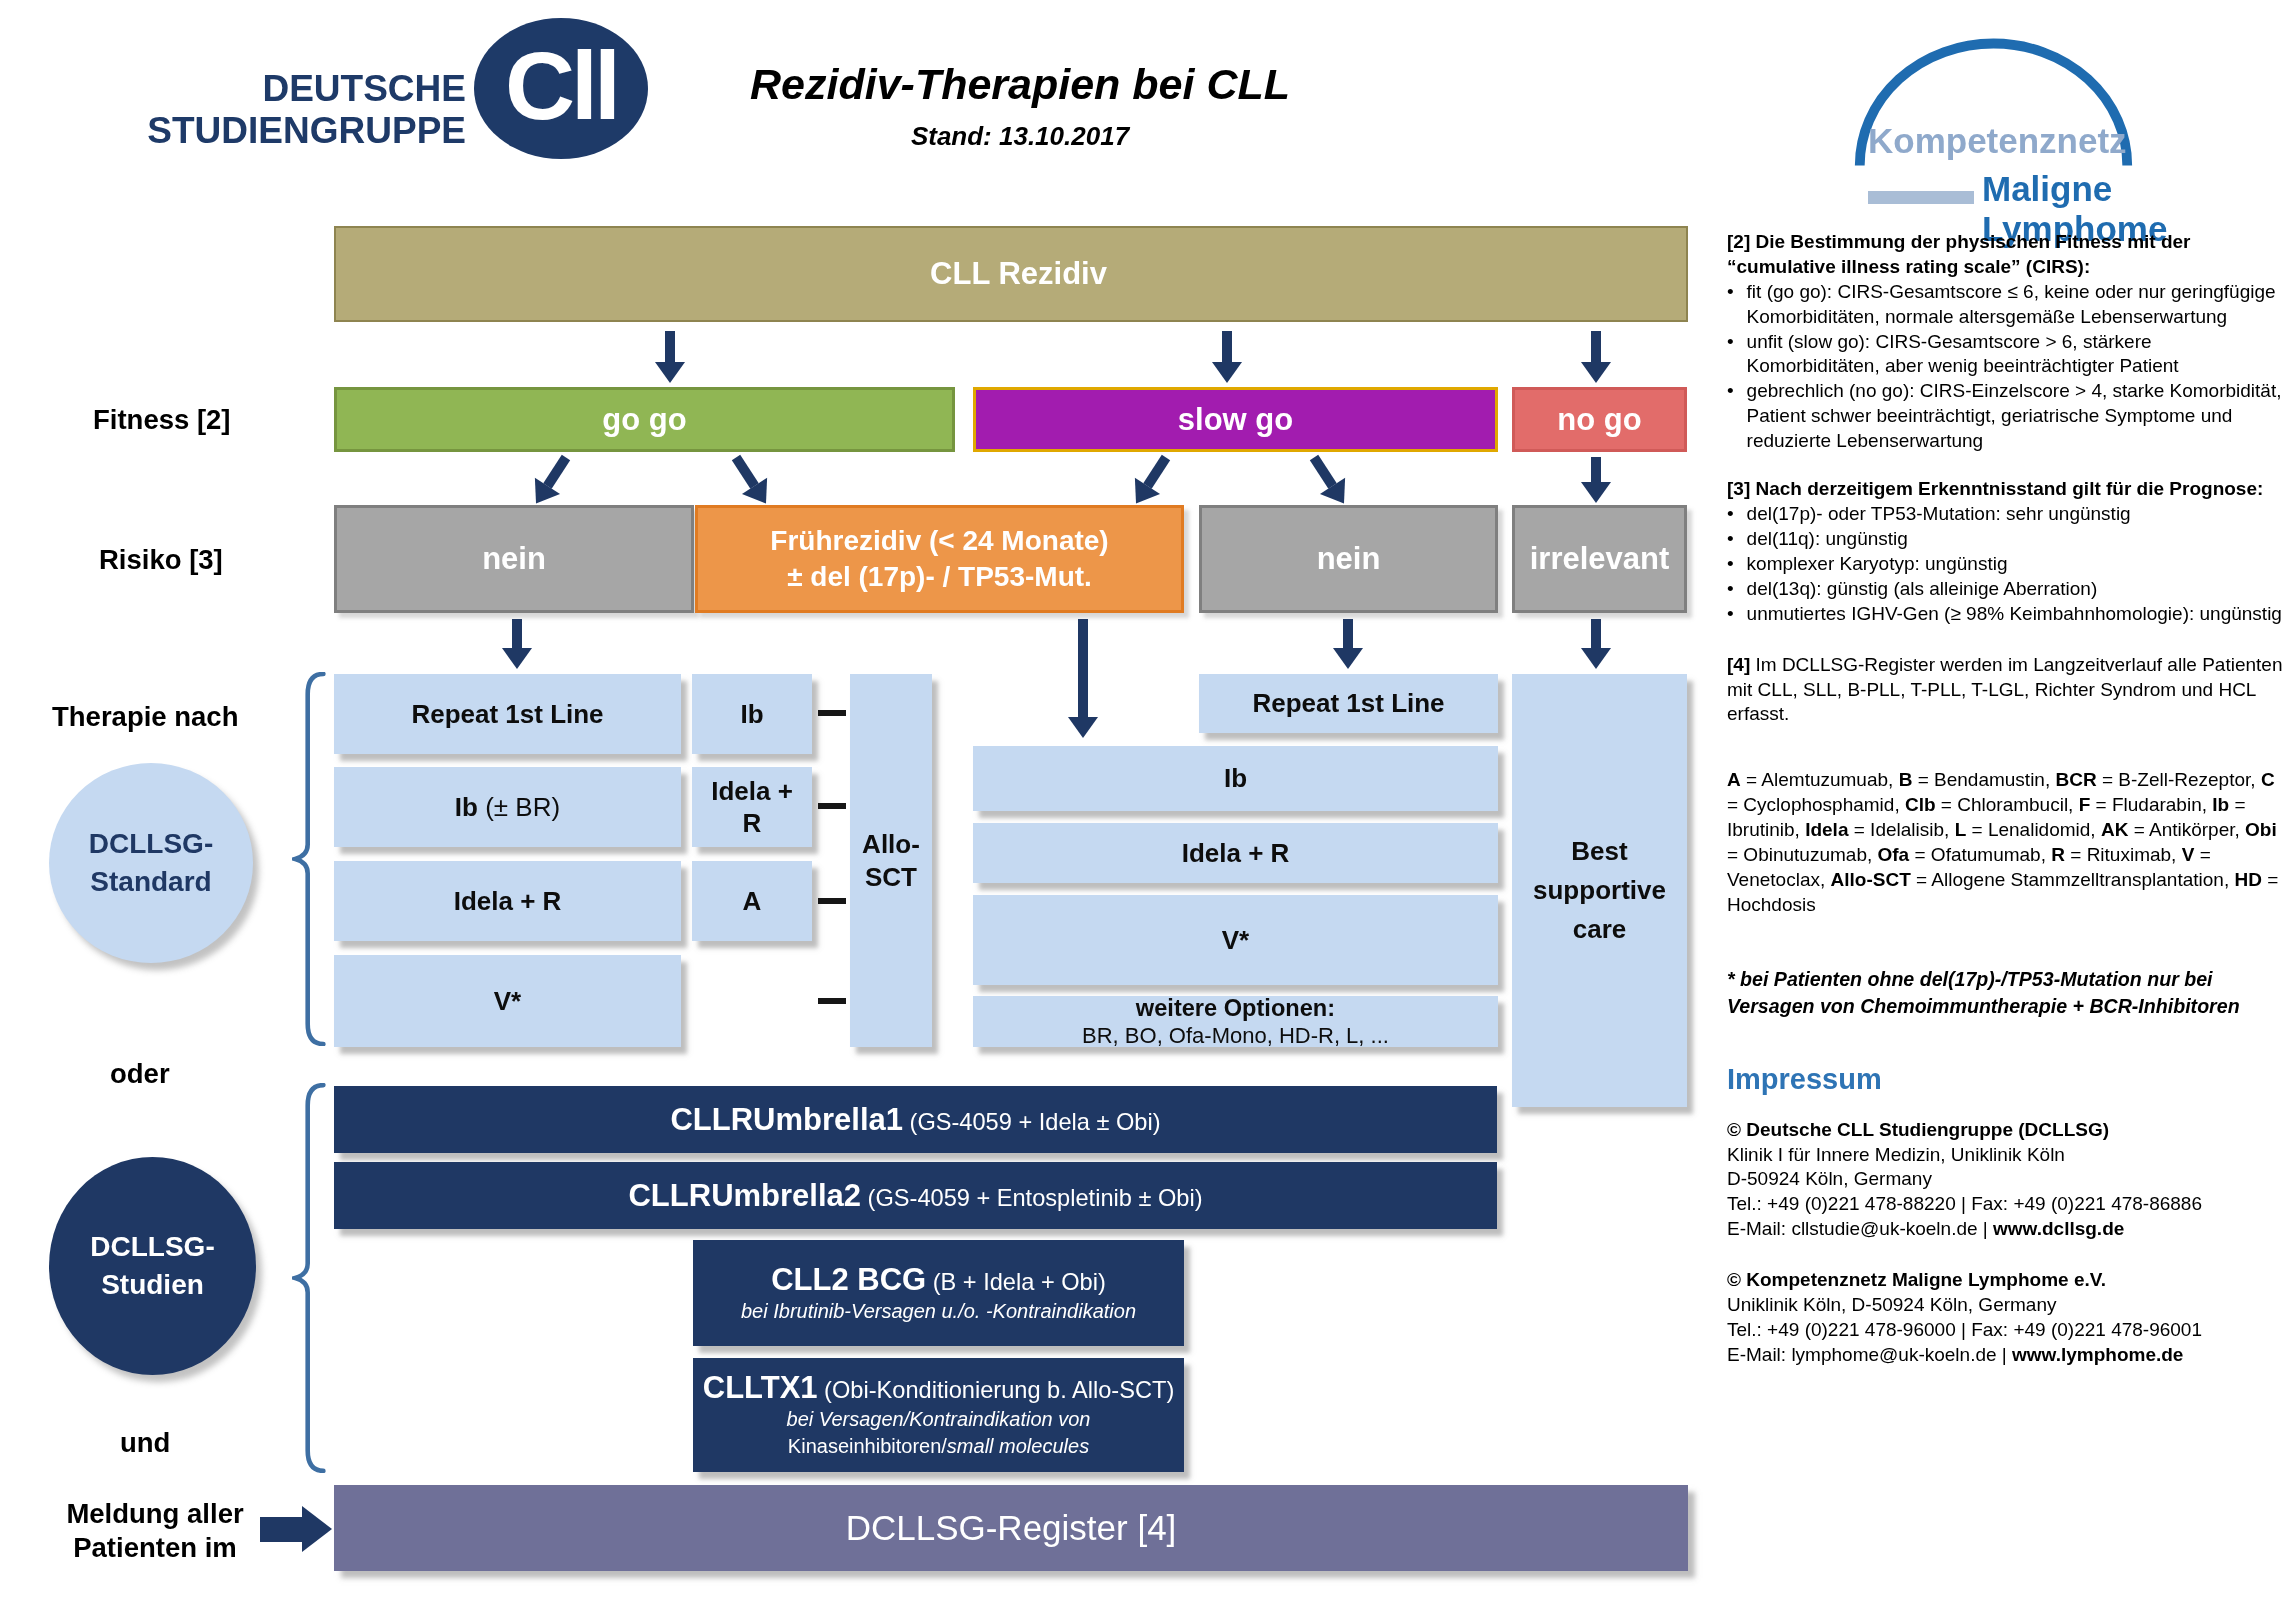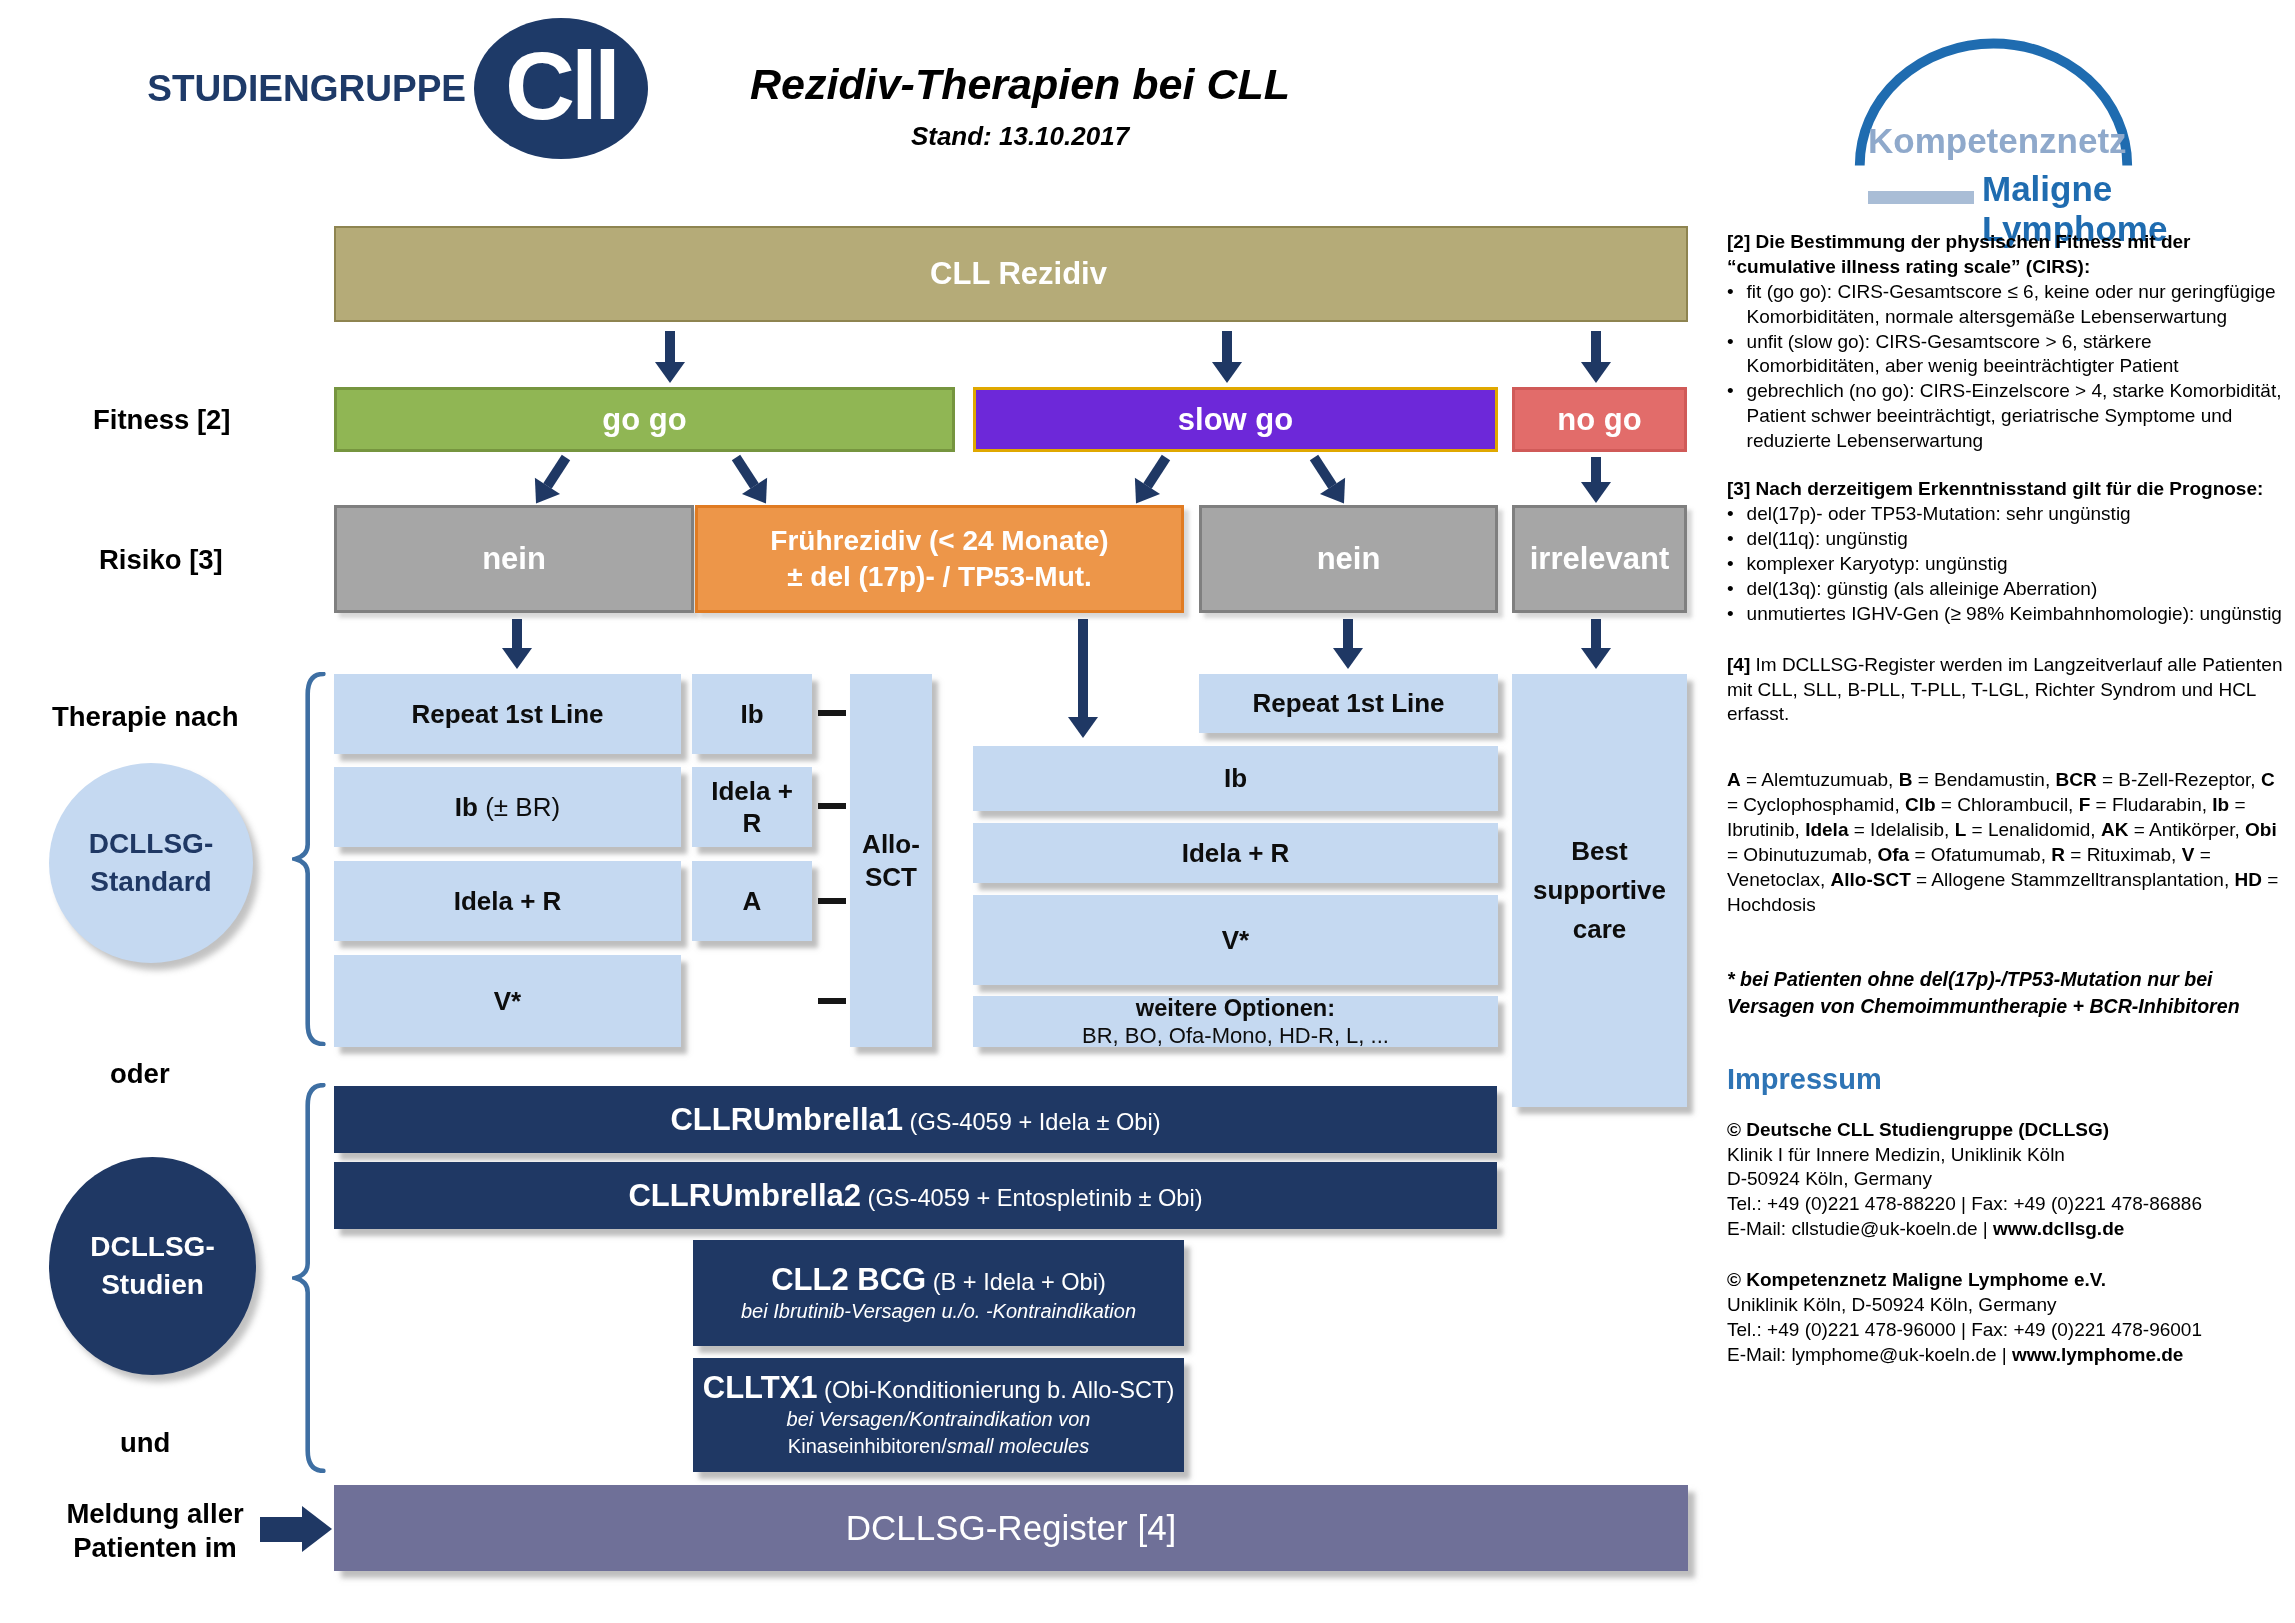--- a/index.html
+++ b/index.html
@@ -6,21 +6,21 @@
   #canvas{
     position:relative;width:2295px;height:1623px;background:#ffffff;overflow:hidden;
     font-family:"Liberation Sans","DejaVu Sans",sans-serif;color:#111;
   }
   .abs{position:absolute;}
   .box{position:absolute;box-sizing:border-box;display:flex;flex-direction:column;
        align-items:center;justify-content:center;text-align:center;}
   
   .b-tan   {background:#B5AB78;border:2.6px solid #8E8450;padding-left:15px;}
   .b-green {background:#90B654;border:3.3px solid #76953F;}
-  .b-yellow{background:#6d28d9;border:3.3px solid #E0A800;}
+  .b-yellow{background:#a21caf;border:3.3px solid #E0A800;}
   .b-red   {background:#E26C6A;border:3.3px solid #D05A58;}
   .b-gray  {background:#A6A6A6;border:3.9px solid #7F7F7F;box-shadow:4.6px 5.2px 3.9px rgba(140,140,140,.35);}
   .b-orange{background:#ED9649;border:3.9px solid #E07B22;box-shadow:4.6px 5.2px 3.9px rgba(140,140,140,.35);}
   .b-blue  {background:#C5D9F1;box-shadow:5.9px 6.5px 4.6px rgba(125,125,125,.5);}
   .b-navy  {background:#1F3864;box-shadow:5.9px 6.5px 4.6px rgba(125,125,125,.5);color:#fff;}
   .b-reg   {background:#6F7098;box-shadow:6.5px 7.2px 5.2px rgba(125,125,125,.5);color:#fff;}
   .flow-big{font-size:31px;font-weight:bold;color:#fff;}
   .flow-med{font-size:28px;font-weight:bold;color:#fff;line-height:1.3;}
   .lb-txt{font-size:26px;font-weight:bold;color:#0d0d0d;line-height:1.25;}
   .lb-sub{font-size:22px;font-weight:normal;color:#0d0d0d;}
@@ -72,20 +72,21 @@
   .imp-title{color:#2E74B5;font-size:29px;font-weight:bold;margin-bottom:18.3px;}
   .imp-block{margin-bottom:26px;}
   .imp-bold{font-weight:bold;}
 </style>
 </head>
 <body>
 
 <div id="canvas">
 
   <div class="dsg-text">
+    <div>DEUTSCHE</div>
     <div>STUDIENGRUPPE</div>
   </div>
   <div class="dsg-badge">
     <span>Cll</span>
   </div>
 
   <div class="title-wrap">
     <h1>Rezidiv-Therapien bei CLL</h1>
     <div class="date">Stand: 13.10.2017</div>
   </div>

